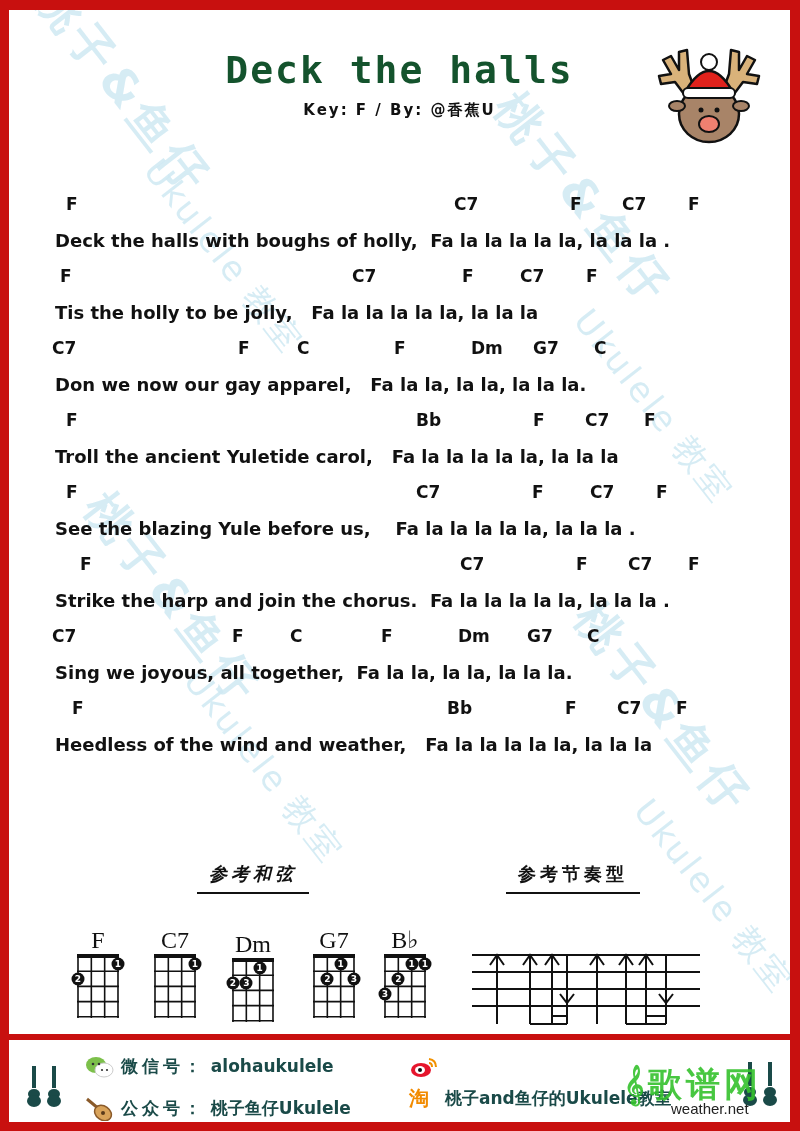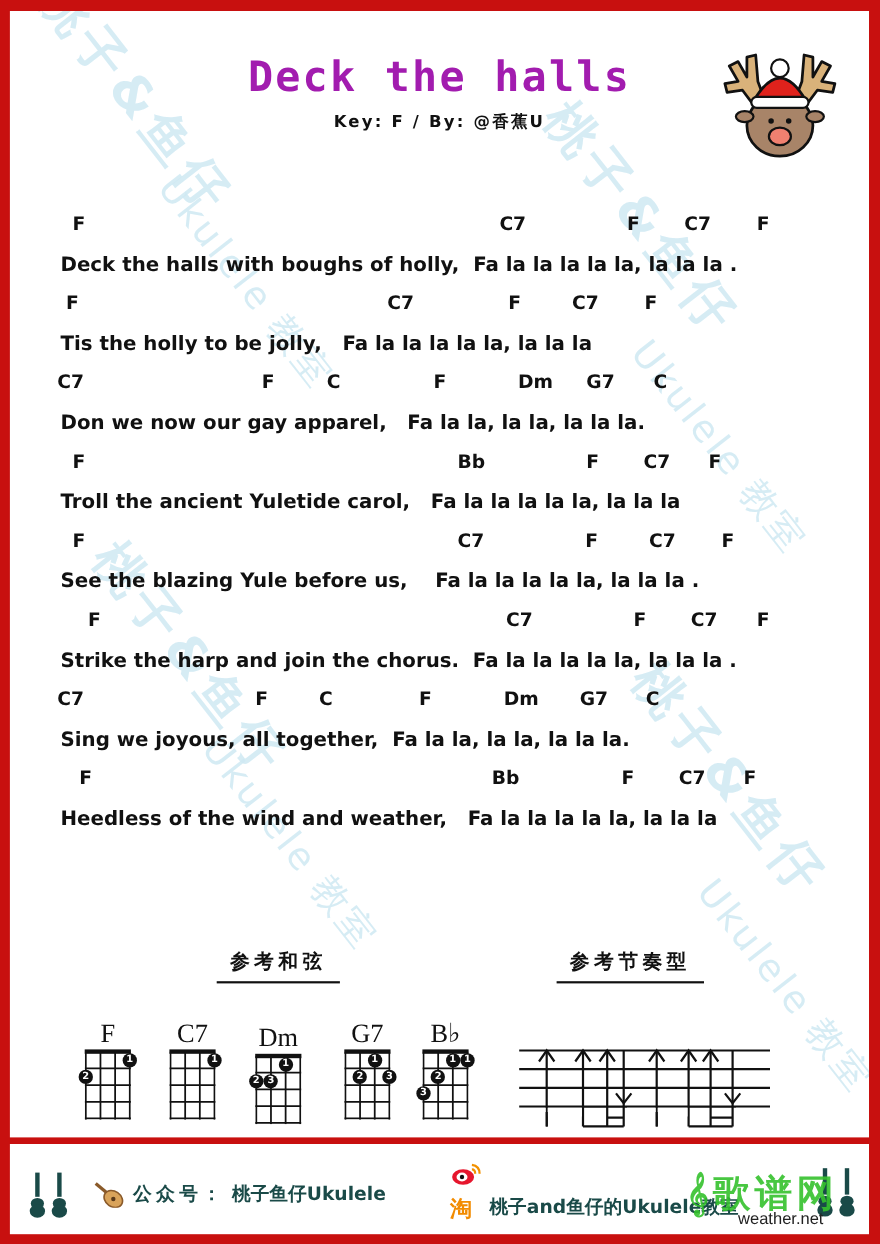--- a/index.html
+++ b/index.html
@@ -19,21 +19,21 @@
   .wm {
     position: absolute; color: #cfe9f3; font-weight: bold; white-space: nowrap;
     transform: rotate(52deg); transform-origin: left top; opacity: 0.85;
     pointer-events: none;
   }
   .wm.big { font-size: 46px; letter-spacing: 6px; }
   .wm.small { font-size: 34px; letter-spacing: 3px; font-weight: normal; }
 
   .title {
     position: absolute; left: 0; width: 781px; top: 38px; text-align: center;
-    font-size: 38px; font-weight: bold; letter-spacing: 2px; color: #a21caf;
+    font-size: 38px; font-weight: bold; letter-spacing: 2px; color: #14532d;
     font-family: "DejaVu Sans Mono", monospace;
   }
   .subtitle {
     position: absolute; left: 0; width: 781px; top: 91px; text-align: center;
     font-size: 15px; letter-spacing: 2px; color: #111; font-weight: bold;
   }
 
   
   .reindeer { position: absolute; left: 640px; top: 20px; width: 120px; height: 120px; }
 
@@ -212,21 +212,21 @@
       <span class="chord" style="left: 438px;">Bb</span>
       <span class="chord" style="left: 556px;">F</span>
       <span class="chord" style="left: 608px;">C7</span>
       <span class="chord" style="left: 667px;">F</span>
     </div>
     <div class="row" style="top:724px;">
         <span class="lyric">Heedless of the wind and weather,   Fa la la la la la, la la la</span>
       </div>
   </div>
 
-  <div class="sec-title" style="left:188px; top:852px; width:112px;">参考和弦</div>
+  <div class="sec-title" style="left:188px; top:852px; width:112px;font-style:italic;">参考和弦</div>
   <div class="sec-title" style="left:497px; top:852px; width:134px;">参考节奏型</div>
 
   <div class="diagram" style="left:64px; top:916px;">
     <div class="name">F</div>
     <div class="fret">
         <svg class="grid" viewBox="0 0 42 62" width="42" height="62">
           <line x1="1" x2="1" y1="0" y2="62" stroke="#111" stroke-width="1.6"></line>
           <line x1="14.33" x2="14.33" y1="0" y2="62" stroke="#111" stroke-width="1.6"></line>
           <line x1="27.66" x2="27.66" y1="0" y2="62" stroke="#111" stroke-width="1.6"></line>
           <line x1="40.99" x2="40.99" y1="0" y2="62" stroke="#111" stroke-width="1.6"></line>
@@ -363,22 +363,34 @@
     <g fill="#1a4a48">
       <rect x="7" y="2" width="4" height="22"></rect>
       <ellipse cx="9" cy="30" rx="6" ry="5"></ellipse>
       <ellipse cx="9" cy="37" rx="7" ry="6"></ellipse>
       <rect x="27" y="2" width="4" height="22"></rect>
       <ellipse cx="29" cy="30" rx="6" ry="5"></ellipse>
       <ellipse cx="29" cy="37" rx="7" ry="6"></ellipse>
     </g>
   </svg>
 
-
-  <div class="f-row" style="left:76px; top:34px;">
+  <div class="f-row" style="left:76px; top:15px;">
+    <svg class="ico" width="30" height="24" viewBox="0 0 30 24">
+      <ellipse cx="11" cy="10" rx="10" ry="8" fill="#7cc04a"></ellipse>
+      <ellipse cx="19" cy="15" rx="9" ry="7" fill="#fff" stroke="#ccc"></ellipse>
+      <circle cx="8" cy="9" r="1.3" fill="#333"></circle>
+        <circle cx="14" cy="9" r="1.3" fill="#333"></circle>
+      <circle cx="17" cy="15" r="1.1" fill="#333"></circle>
+        <circle cx="22" cy="15" r="1.1" fill="#333"></circle>
+    </svg>
+    <span class="lbl">微信号：</span>
+    <span>alohaukulele</span>
+  </div>
+
+  <div class="f-row" style="left:76px; top:57px;">
     <svg class="ico" width="30" height="24" viewBox="0 0 30 24">
       <line x1="2" y1="2" x2="14" y2="12" stroke="#8a5a2a" stroke-width="3"></line>
       <ellipse cx="18" cy="16" rx="9" ry="7" fill="#d9a35a" stroke="#8a5a2a" stroke-width="1.5" transform="rotate(35 18 16)"></ellipse>
       <circle cx="18" cy="16" r="2" fill="#5a3a1a"></circle>
     </svg>
     <span class="lbl">公众号：</span>
     <span>桃子鱼仔Ukulele</span>
   </div>
 
   <div class="f-row" style="left:400px; top:15px;">

